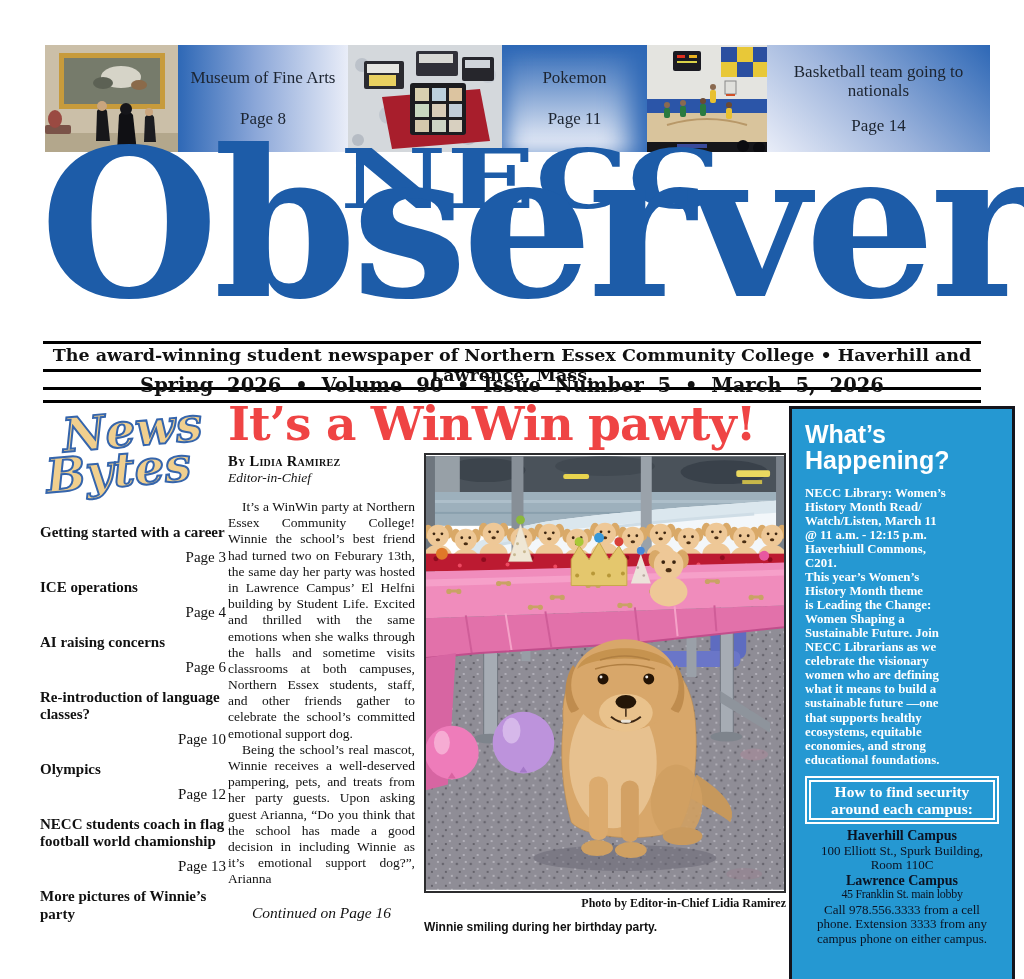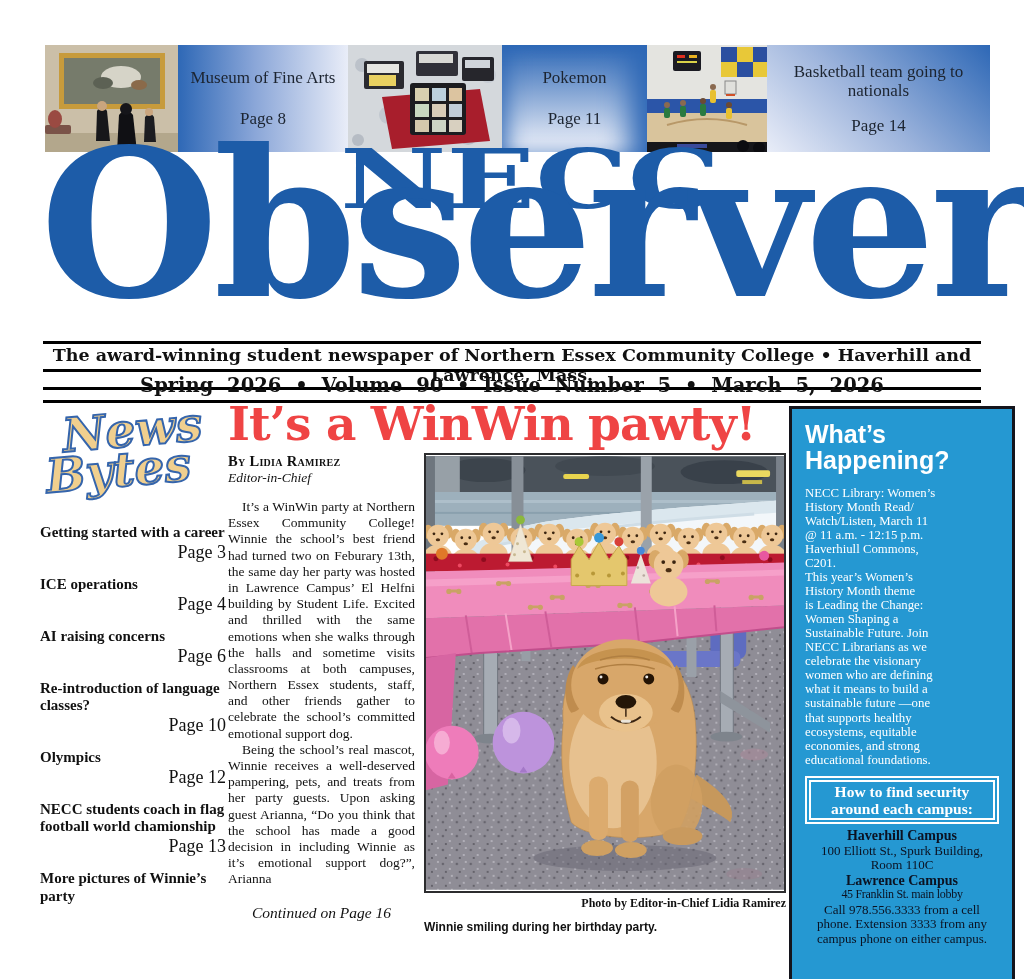--- a/index.html
+++ b/index.html
@@ -32,21 +32,21 @@
   .content{position:absolute;left:0;top:400px;width:1024px;height:579px;}
 
   
   .news-bytes{position:absolute;left:40px;top:8px;width:188px;}
   .nb-logo{transform:rotate(-5deg);font-family:"DejaVu Serif",serif;font-style:italic;font-weight:bold;
            line-height:0.92;color:#f0cf8e;-webkit-text-stroke:2px #3565ac;margin-bottom:34px;}
   .nb-l1{font-size:47px;margin-left:24px;}
   .nb-l2{font-size:47px;margin-left:4px;margin-top:-4px;}
   .nb-item{margin-bottom:13px;}
   .nb-title{font-weight:bold;font-size:15px;line-height:1.18;}
-  .nb-page{text-align:right;font-size:18px;padding-right:2px;}
+  .nb-page{text-align:right;font-size:15px;margin-top:7px;padding-right:2px;}
 
   
   .main-story{position:absolute;left:228px;top:0px;width:558px;}
   .headline{margin:0;font-family:"DejaVu Serif",serif;font-weight:bold;font-size:47px;line-height:1.0;
             letter-spacing:-1px;color:#ef4444;white-space:nowrap;}
   .story-body{display:flex;gap:9px;margin-top:6px;}
   .story-col{width:187px;flex:none;}
   .byline{font-weight:bold;font-size:14.5px;font-variant:small-caps;letter-spacing:.3px;}
   .role{font-style:italic;font-size:13.5px;margin-bottom:13px;}
   .story-col p{margin:0;font-size:13.5px;line-height:1.2;text-align:justify;text-indent:14px;}
@@ -54,21 +54,21 @@
   .story-photo{margin:0;width:362px;flex:none;}
   .photo-frame{width:358px;height:436px;border:2px solid #2c2c2e;overflow:hidden;}
   .photo-frame svg{display:block;}
   .credit{text-align:right;font-weight:bold;font-size:12px;margin-top:3px;}
   .caption{font-family:"Liberation Sans",sans-serif;font-weight:bold;font-size:12px;margin-top:9px;}
 
   
   .happening{position:absolute;left:789px;top:6px;width:226px;height:612px;box-sizing:border-box;
              background:#2598d2;border:3px solid #14141c;padding:10px 13px;color:#fff;overflow:hidden;}
   .wh-title{margin:2px 0 12px;font-family:"Liberation Sans",sans-serif;font-weight:bold;font-size:25px;line-height:1.05;}
-  .wh-body{margin:0;font-weight:normal;font-size:12.8px;line-height:1.1;white-space:pre-line;}
+  .wh-body{margin:0;font-weight:bold;font-size:12.8px;line-height:1.1;white-space:pre-line;}
   .security{margin-top:9px;}
   .sec-frame{border:2px solid #fff;padding:2px;}
   .sec-frame-inner{border:2px solid #fff;padding:1px 3px;text-align:center;
                    font-weight:bold;font-size:15.5px;line-height:1.1;}
   .sec-body{color:#0b1222;text-align:center;margin-top:4px;font-size:13px;line-height:1.12;}
   .sec-campus{font-weight:bold;font-size:14px;}
   .sec-addr{white-space:pre-line;}
   .sec-addr-narrow{font-size:12px;letter-spacing:-0.3px;}
   .sec-phone{margin-top:1px;}
 </style>

